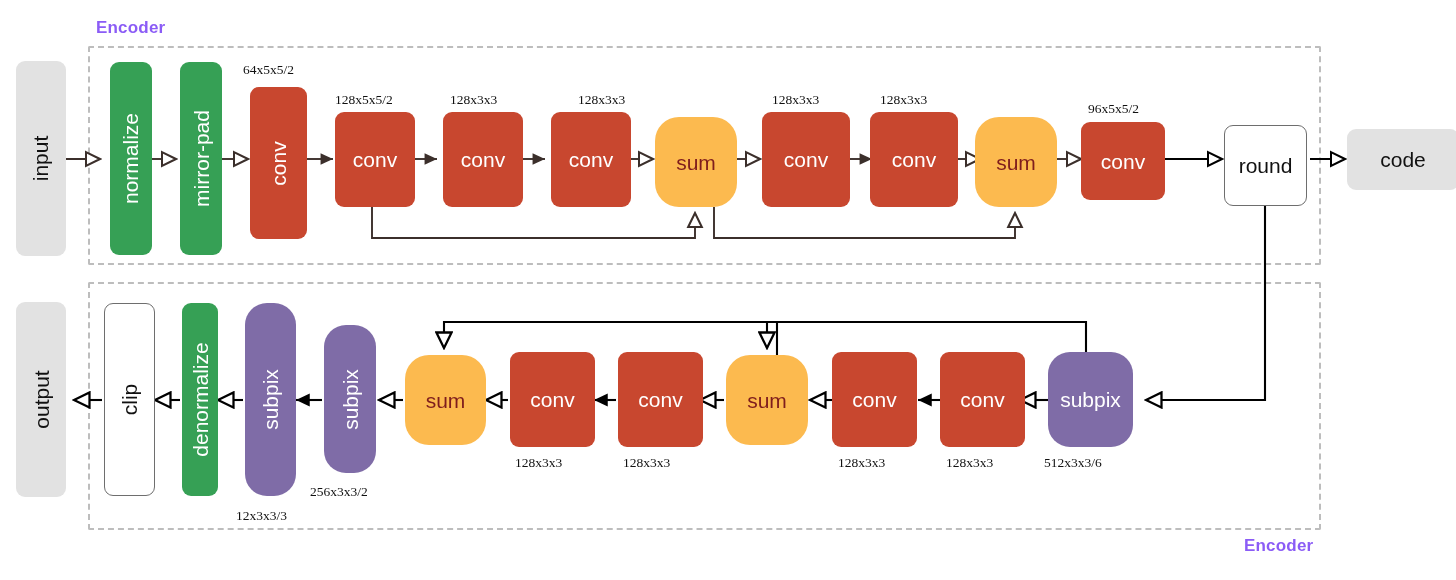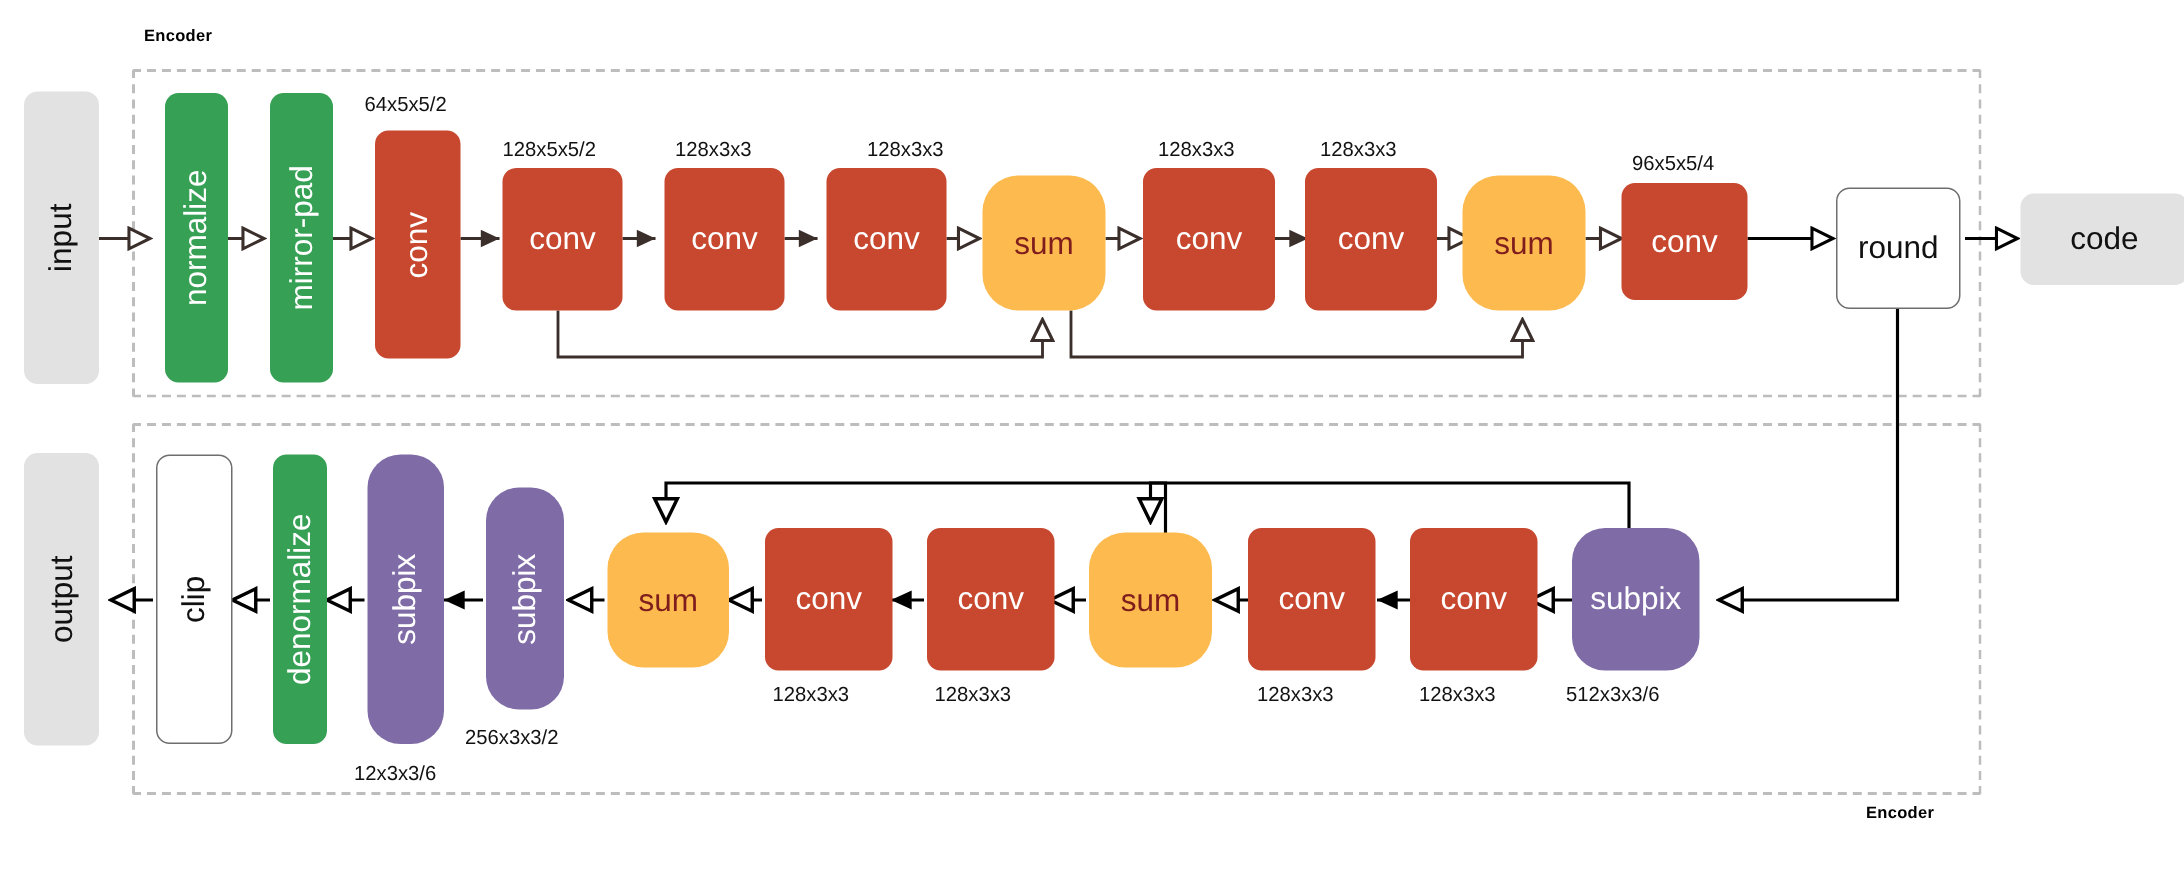--- a/index.html
+++ b/index.html
@@ -1,37 +1,37 @@
 <!DOCTYPE html>
 <html><head>
 <meta charset="utf-8">
 <style>
   html,body{margin:0;padding:0;background:#ffffff;}
   body{font-family:"Liberation Sans",sans-serif;}
   #stage{position:relative;width:1456px;height:580px;background:#fff;overflow:hidden;}
 
   
   .group-frame{position:absolute;border:2px dashed #bdbdbd;border-radius:2px;box-sizing:border-box;}
-  .group-label{position:absolute;color:#000000;font-weight:bold;font-size:11px;letter-spacing:.2px;white-space:nowrap;}
+  .group-label{position:absolute;color:#8b5cf6;font-weight:bold;font-size:17px;letter-spacing:.2px;white-space:nowrap;}
 
   
   .node{position:absolute;box-sizing:border-box;border-radius:9px;
         display:flex;align-items:center;justify-content:center;}
   .node .lbl{font-size:21px;font-weight:400;white-space:nowrap;line-height:1;}
   .node.vert .lbl{transform:rotate(-90deg);}
 
   .n-gray{background:#e2e2e2;color:#111;}
   .n-green{background:#36a055;color:#ffffff;}
   .n-red{background:#c8472f;color:#ffffff;justify-content:center;}
   .n-orange{background:#fcba4f;color:#7f1d1d;border-radius:24px;}
   .n-purple{background:#7f6ca7;color:#ffffff;border-radius:22px;}
   .n-white{background:#ffffff;color:#111;border:1.6px solid #6e6e6e;}
 
   
-  .cap{position:absolute;font-size:13.5px;color:#111;white-space:nowrap;font-family:Liberation Sans, sans-serif;}
+  .cap{position:absolute;font-size:13.5px;color:#111;white-space:nowrap;font-family:Liberation Serif, serif;}
 
   
   #wires{position:absolute;left:0;top:0;width:1456px;height:580px;pointer-events:none;}
 </style>
 </head>
 <body>
 
 <div id="stage">
 
   <div class="group-frame" style="left:88px;top:46px;width:1233px;height:219px;"></div>
@@ -164,42 +164,42 @@
   </div>
   <div class="cap" style="left:880px;top:92px;">128x3x3</div>
 
   <div class="node n-orange" style="left:975px;top:117px;width:82px;height:90px;">
     <span class="lbl">sum</span>
   </div>
 
   <div class="node n-red" style="left:1081px;top:122px;width:84px;height:78px;">
     <span class="lbl">conv</span>
   </div>
-  <div class="cap" style="left:1088px;top:101px;">96x5x5/4</div>
+  <div class="cap" style="left:1088px;top:101px;">96x5x5/2</div>
 
   <div class="node n-white" style="left:1224px;top:125px;width:83px;height:81px;">
     <span class="lbl">round</span>
   </div>
 
   <div class="node n-gray vert" style="left:16px;top:302px;width:50px;height:195px;">
     <span class="lbl">output</span>
   </div>
 
   <div class="node n-white vert" style="left:104px;top:303px;width:51px;height:193px;">
     <span class="lbl">clip</span>
   </div>
 
   <div class="node n-green vert" style="left:182px;top:303px;width:36px;height:193px;">
     <span class="lbl">denormalize</span>
   </div>
 
   <div class="node n-purple vert" style="left:245px;top:303px;width:51px;height:193px;">
     <span class="lbl">subpix</span>
   </div>
-  <div class="cap" style="left:236px;top:508px;">12x3x3/6</div>
+  <div class="cap" style="left:236px;top:508px;">12x3x3/3</div>
 
   <div class="node n-purple vert" style="left:324px;top:325px;width:52px;height:148px;">
     <span class="lbl">subpix</span>
   </div>
   <div class="cap" style="left:310px;top:484px;">256x3x3/2</div>
 
   <div class="node n-orange" style="left:405px;top:355px;width:81px;height:90px;">
     <span class="lbl">sum</span>
   </div>
 

